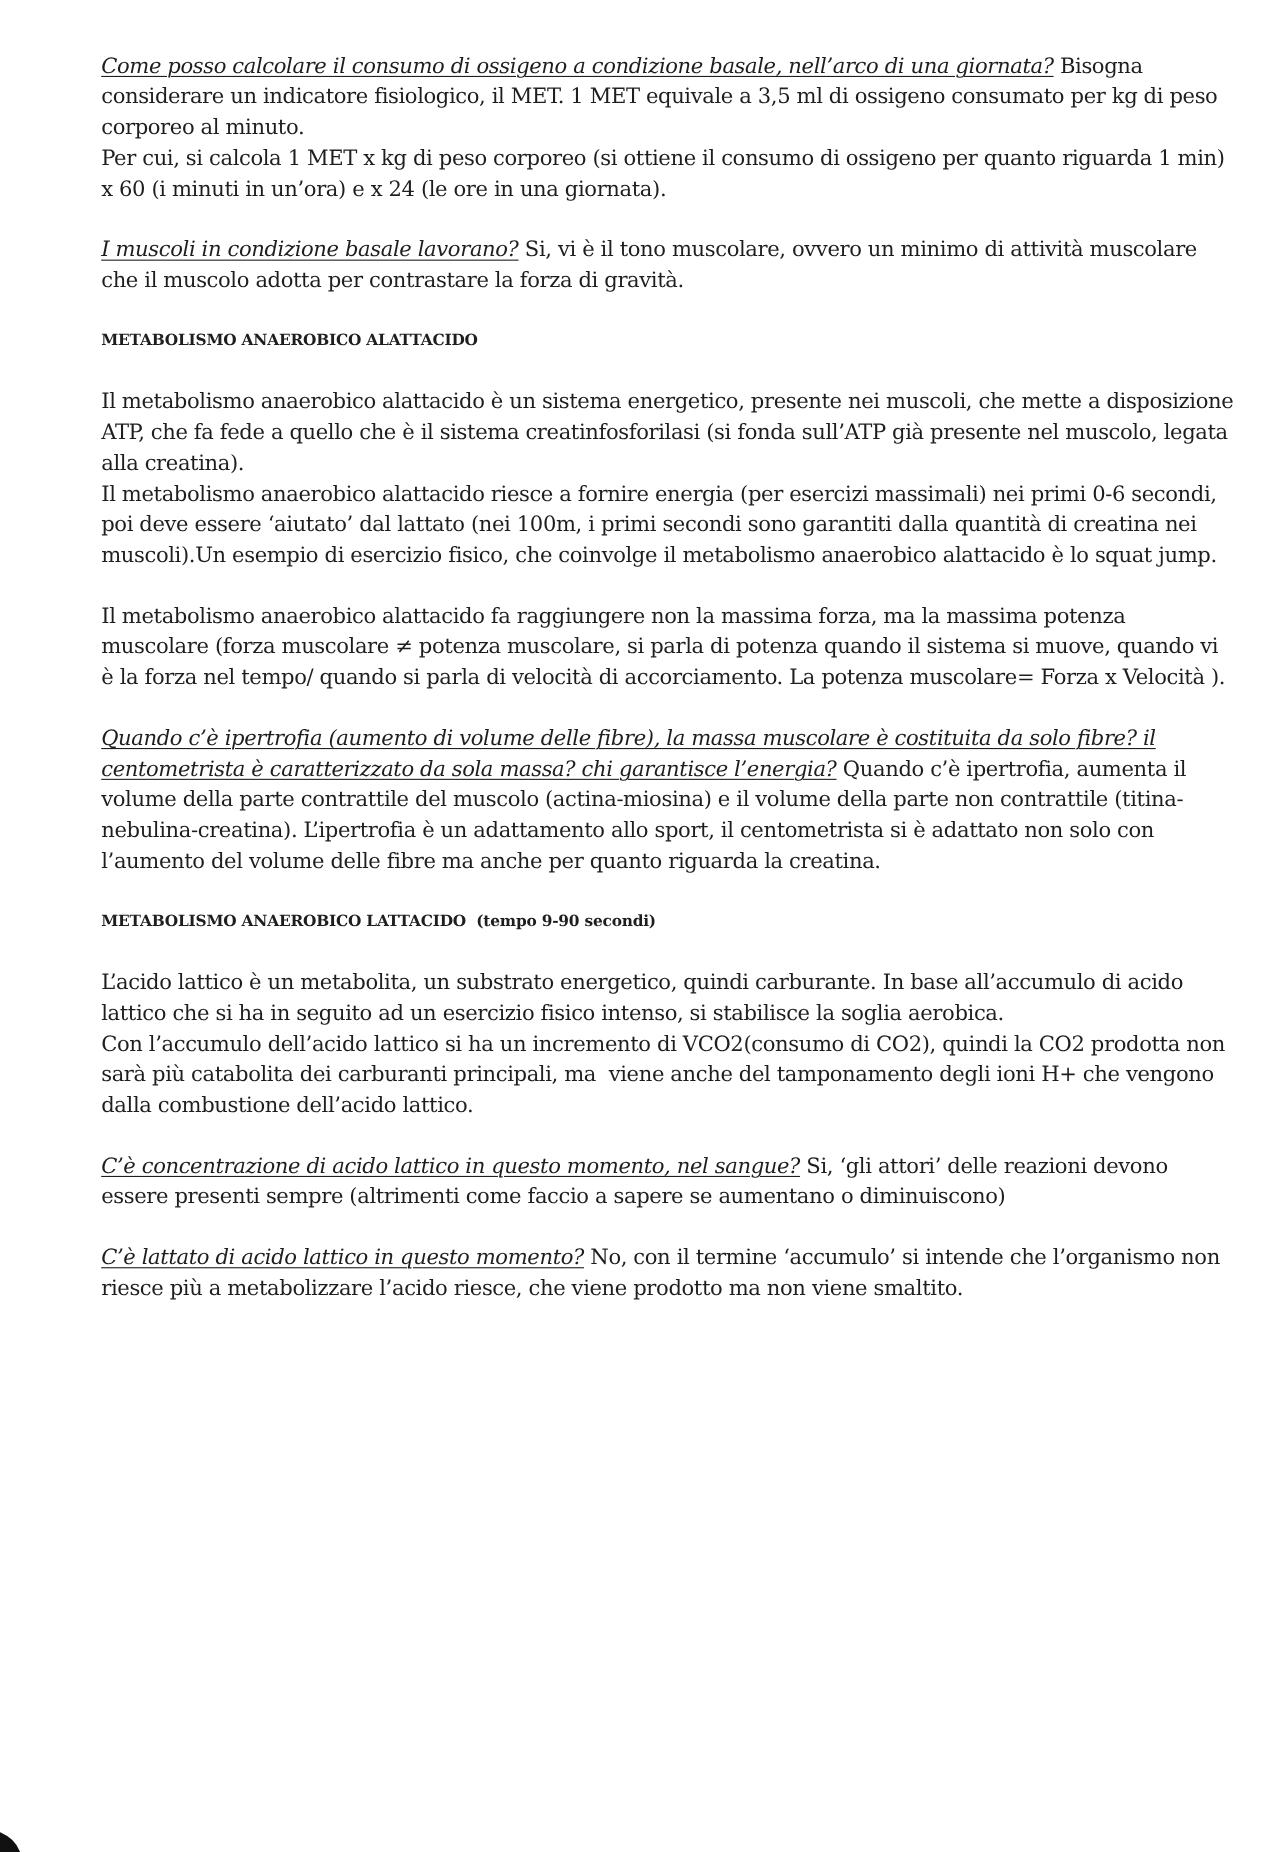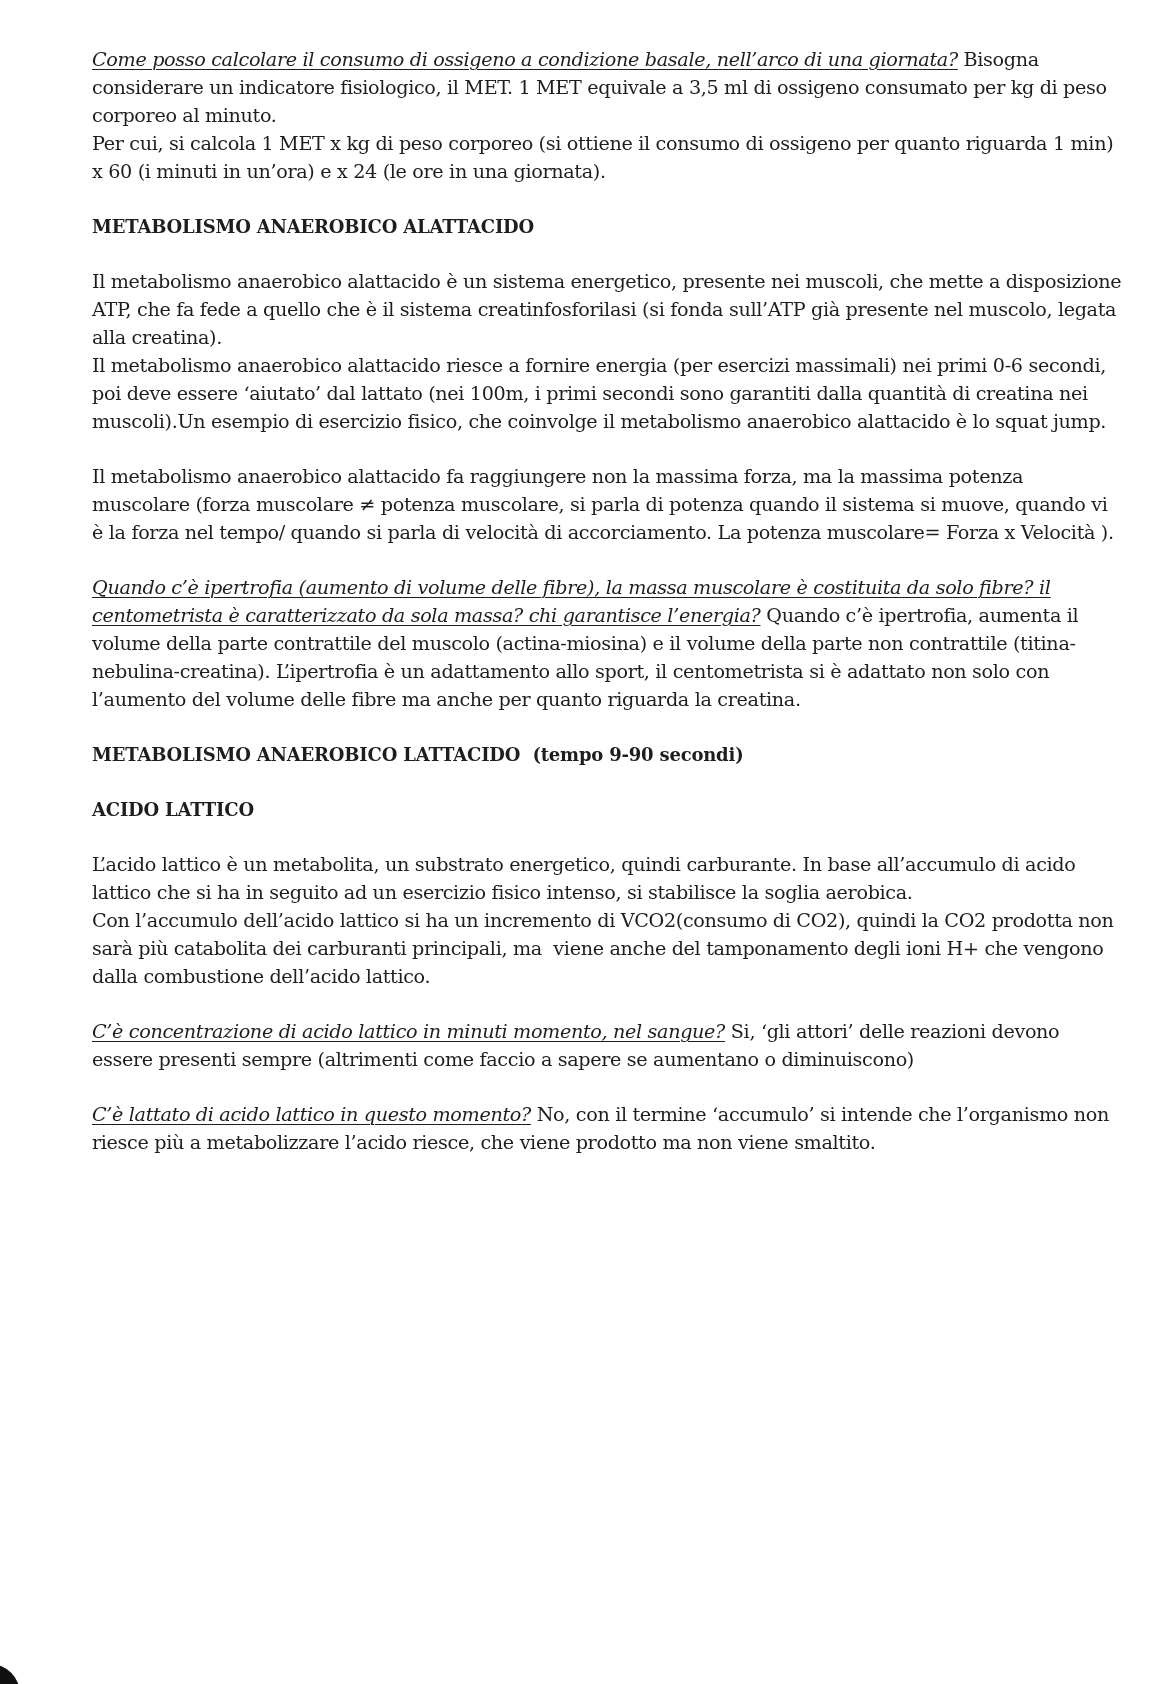--- a/index.html
+++ b/index.html
@@ -7,48 +7,48 @@
     width: 1164px; height: 1684px; position: relative; overflow: hidden;
     font-family: "DejaVu Serif", "Liberation Serif", serif;
     color: #1e1e1e;
   }
   .page {
     position: absolute; left: 92px; top: 46px; width: 1030px;
     font-size: 19.2px; line-height: 28px; letter-spacing: -0.35px;
   }
   p { margin: 0 0 27px 0; }
   .q { font-style: italic; text-decoration: underline; text-decoration-thickness: 1px; text-underline-offset: 3px; }
-  h2 { font-size: 18px; font-weight: bold; margin: 0 0 27px 0; line-height: 28px; letter-spacing: -0.2px; }
+  h2 { font-size: 14px; font-weight: bold; margin: 0 0 27px 0; line-height: 28px; letter-spacing: -0.2px; }
   .corner {
     position: absolute; left: -40px; bottom: -40px; width: 60px; height: 60px;
     border-radius: 50%; background: #111;
   }
 </style>
 </head>
 <body>
 
 <div class="page">
 
   <p><span class="q">Come posso calcolare il consumo di ossigeno a condizione basale, nell’arco di una giornata?</span><span> Bisogna considerare un indicatore fisiologico, il MET. 1 MET equivale a 3,5 ml di ossigeno consumato per kg di peso corporeo al minuto.</span><br><span>Per cui, si calcola 1 MET x kg di peso corporeo (si ottiene il consumo di ossigeno per quanto riguarda 1 min) x 60 (i minuti in un’ora) e x 24 (le ore in una giornata).</span></p>
 
+  <p><span class="q">I muscoli in condizione basale lavorano?</span><span> Si, vi è il tono muscolare, ovvero un minimo di attività muscolare che il muscolo adotta per contrastare la forza di gravità.</span></p>
 
   <h2>METABOLISMO ANAEROBICO ALATTACIDO</h2>
 
   <p><span>Il metabolismo anaerobico alattacido è un sistema energetico, presente nei muscoli, che mette a disposizione ATP, che fa fede a quello che è il sistema creatinfosforilasi (si fonda sull’ATP già presente nel muscolo, legata alla creatina).</span><br><span>Il metabolismo anaerobico alattacido riesce a fornire energia (per esercizi massimali) nei primi 0-6 secondi, poi deve essere ‘aiutato’ dal lattato (nei 100m, i primi secondi sono garantiti dalla quantità di creatina nei muscoli).Un esempio di esercizio fisico, che coinvolge il metabolismo anaerobico alattacido è lo squat jump.</span></p>
 
   <p><span>Il metabolismo anaerobico alattacido fa raggiungere non la massima forza, ma la massima potenza muscolare (forza muscolare ≠ potenza muscolare, si parla di potenza quando il sistema si muove, quando vi è la forza nel tempo/ quando si parla di velocità di accorciamento. La potenza muscolare= Forza x Velocità ).</span></p>
 
   <p><span class="q">Quando c’è ipertrofia (aumento di volume delle fibre), la massa muscolare è costituita da solo fibre? il centometrista è caratterizzato da sola massa? chi garantisce l’energia?</span><span> Quando c’è ipertrofia, aumenta il volume della parte contrattile del muscolo (actina-miosina) e il volume della parte non contrattile (titina-nebulina-creatina). L’ipertrofia è un adattamento allo sport, il centometrista si è adattato non solo con l’aumento del volume delle fibre ma anche per quanto riguarda la creatina.</span></p>
 
   <h2 style="white-space: pre;">METABOLISMO ANAEROBICO LATTACIDO  (tempo 9-90 secondi)</h2>
 
-  <h2>ACIDO LATTICO</h2>
 
   <p><span>L’acido lattico è un metabolita, un substrato energetico, quindi carburante. In base all’accumulo di acido lattico che si ha in seguito ad un esercizio fisico intenso, si stabilisce la soglia aerobica.</span><br><span style="white-space: pre-wrap;">Con l’accumulo dell’acido lattico si ha un incremento di VCO2(consumo di CO2), quindi la CO2 prodotta non sarà più catabolita dei carburanti principali, ma  viene anche del tamponamento degli ioni H+ che vengono dalla combustione dell’acido lattico.</span></p>
 
-  <p><span class="q">C’è concentrazione di acido lattico in minuti momento, nel sangue?</span><span> Si, ‘gli attori’ delle reazioni devono essere presenti sempre (altrimenti come faccio a sapere se aumentano o diminuiscono)</span></p>
+  <p><span class="q">C’è concentrazione di acido lattico in questo momento, nel sangue?</span><span> Si, ‘gli attori’ delle reazioni devono essere presenti sempre (altrimenti come faccio a sapere se aumentano o diminuiscono)</span></p>
 
 
   <p><span class="q">C’è lattato di acido lattico in questo momento?</span><span> No, con il termine ‘accumulo’ si intende che l’organismo non riesce più a metabolizzare l’acido riesce, che viene prodotto ma non viene smaltito.</span></p>
 
 </div>
 
 <div class="corner"></div>
 
 </body></html>

